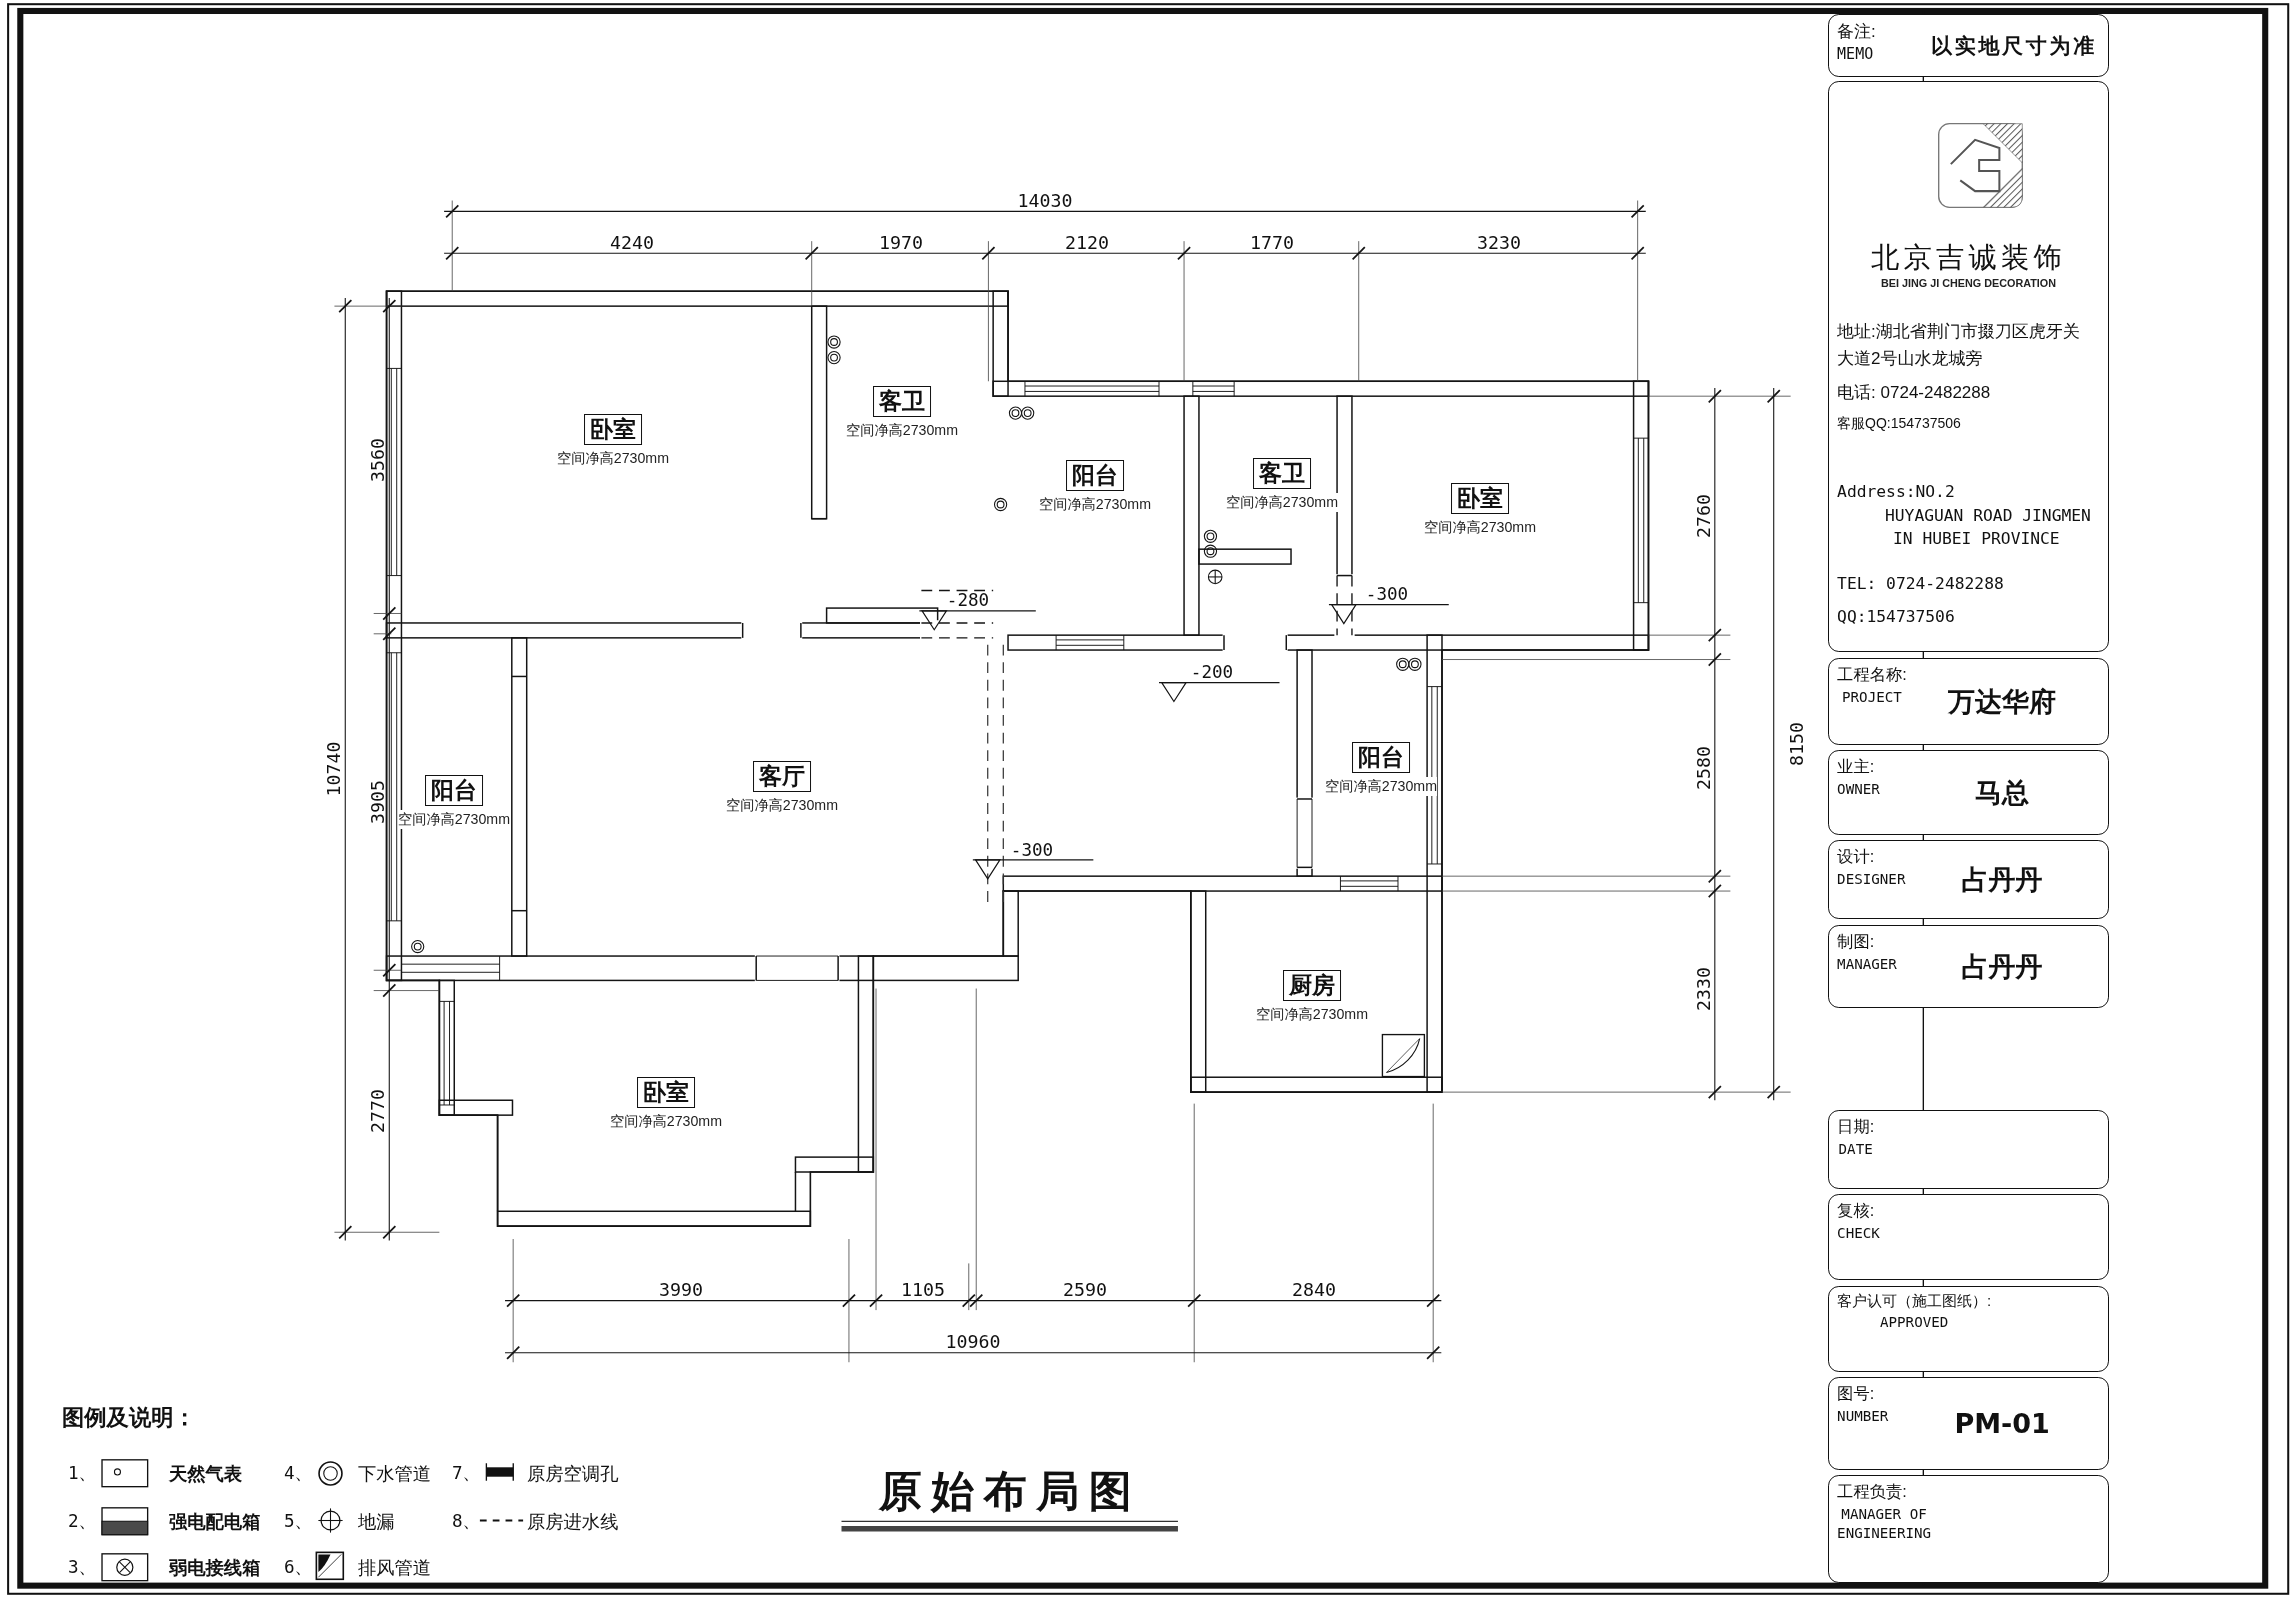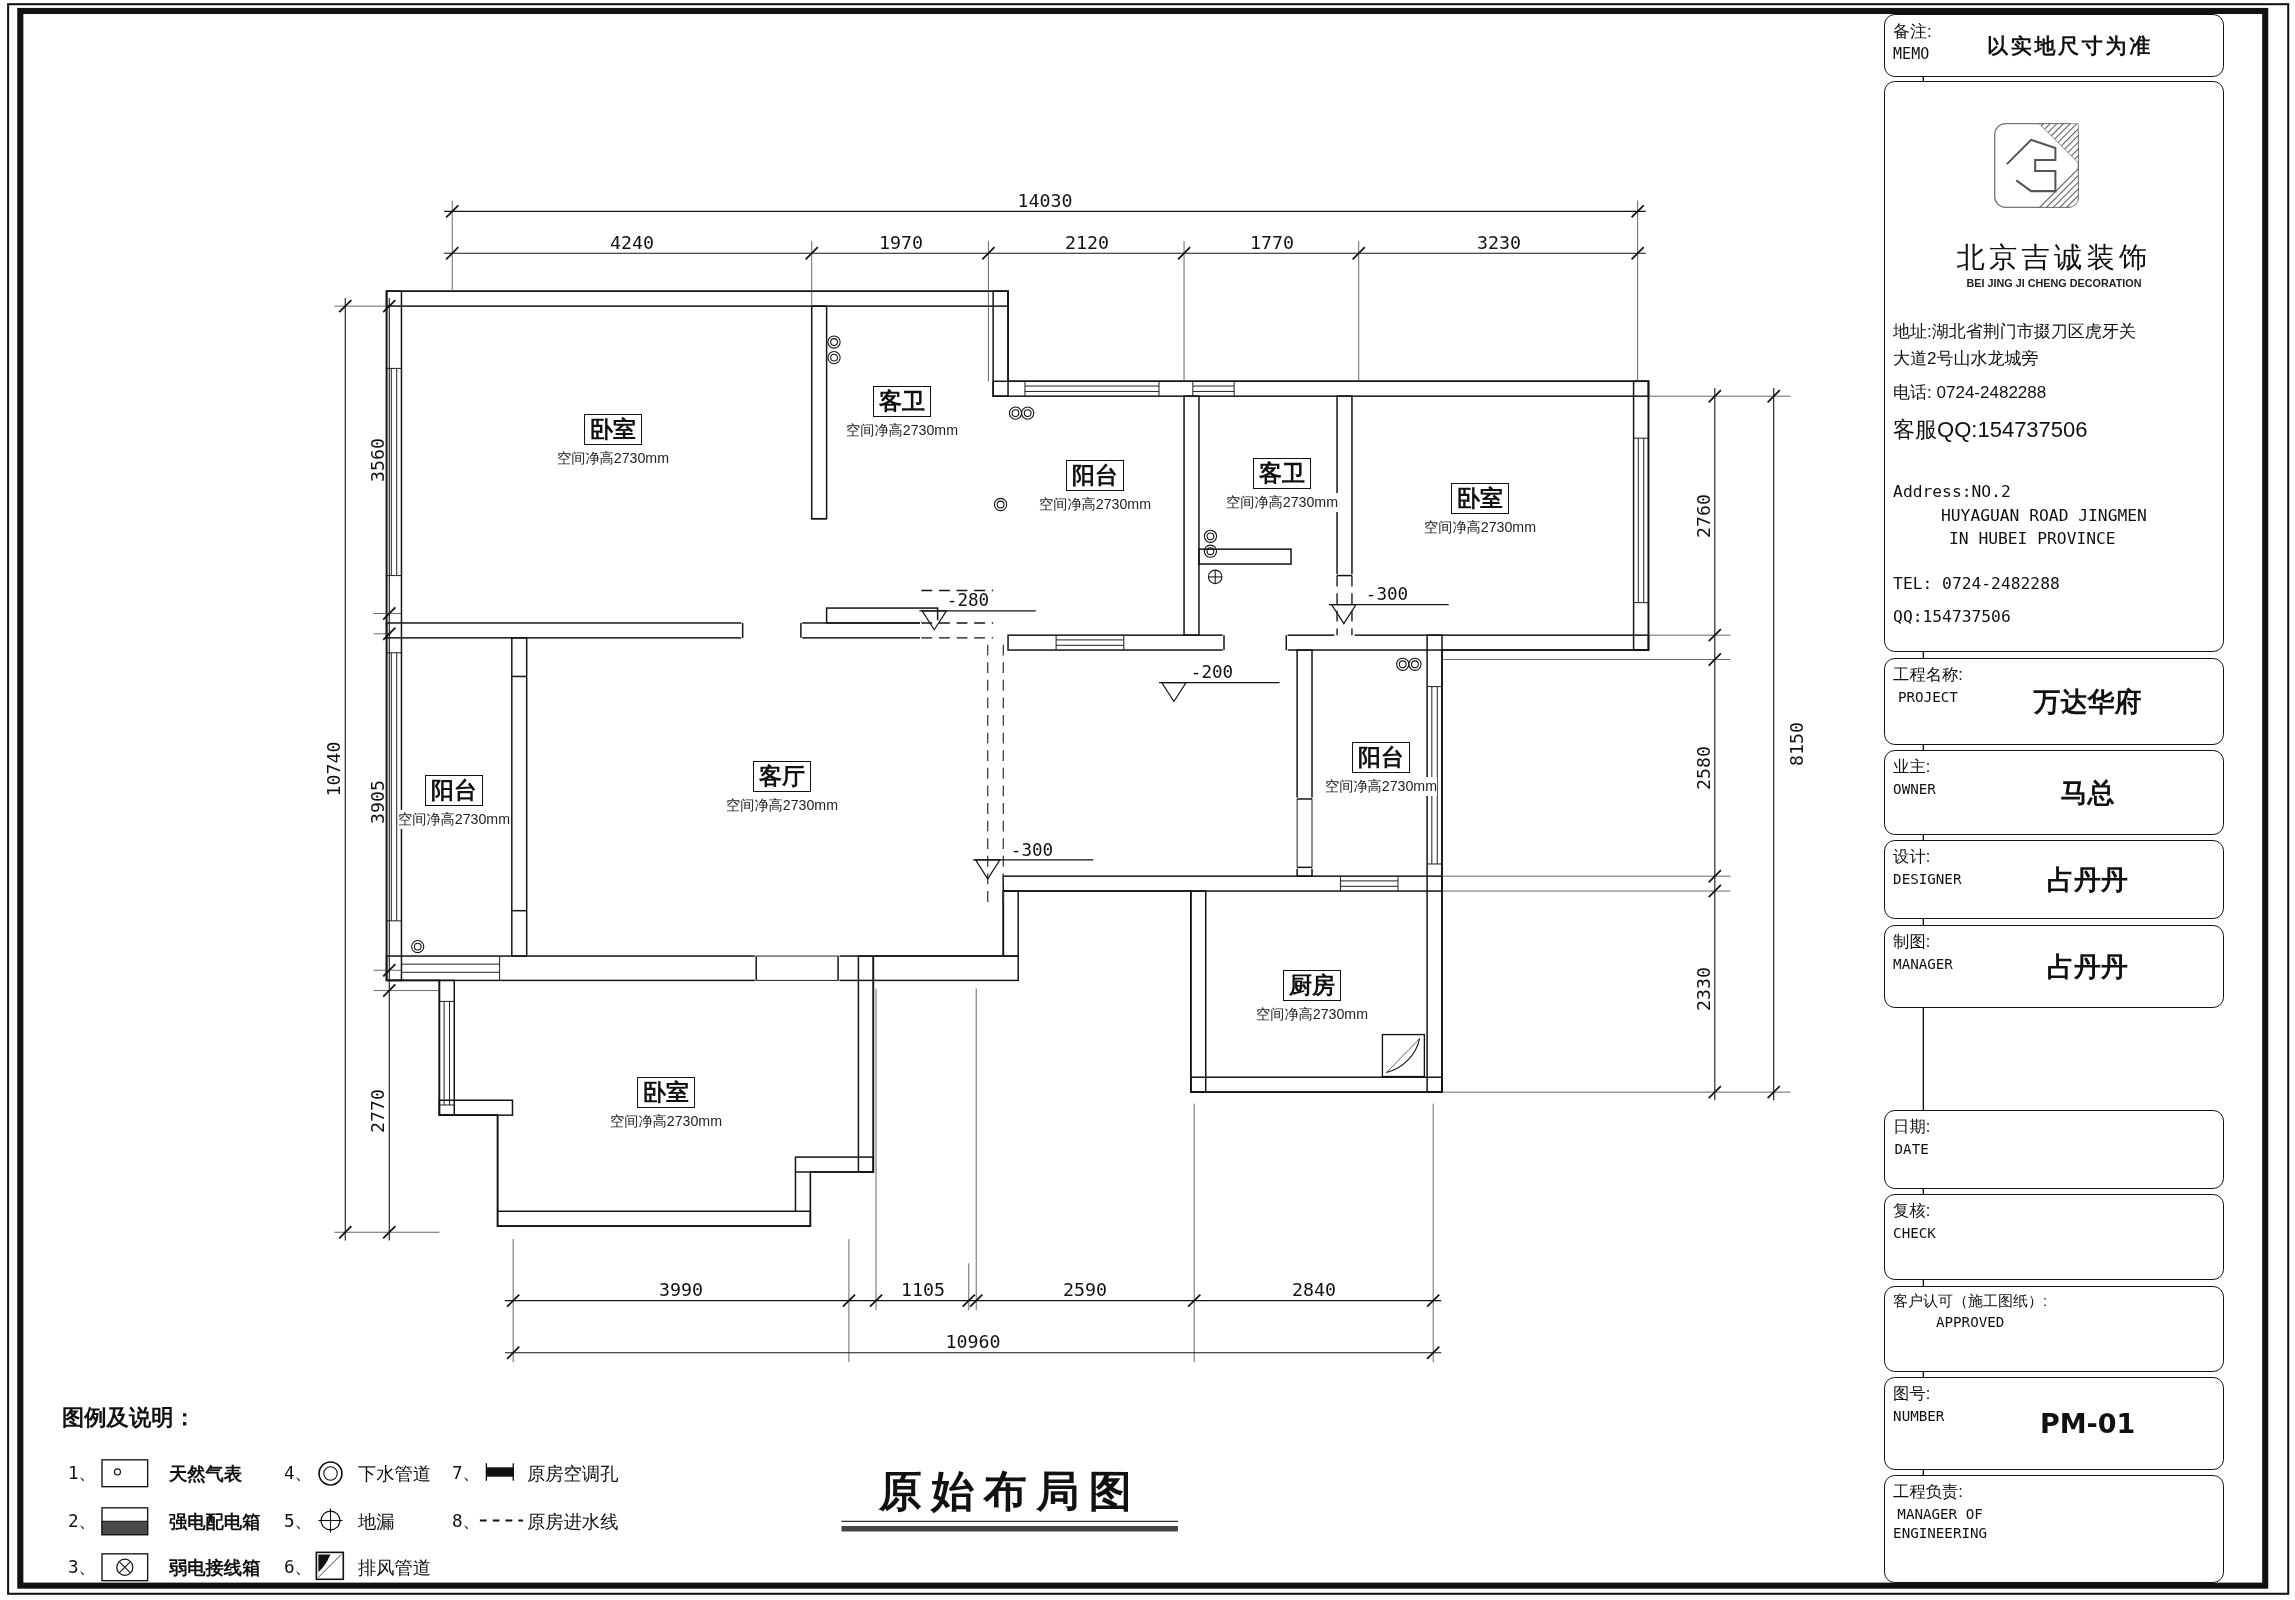--- a/index.html
+++ b/index.html
@@ -22,21 +22,21 @@
   
   .lg-title{position:absolute;font-size:22.3px;font-weight:bold;}
   .lg-num{position:absolute;font-size:17.6px;font-family:"DejaVu Sans Mono",monospace;}
   .lg-label{position:absolute;font-size:18.3px;white-space:nowrap;}
   .lg-label.b{font-weight:bold;}
   .lg-sym{position:absolute;}
   
   .dtitle{position:absolute;font-size:43px;font-weight:bold;letter-spacing:9.5px;
           transform:translateX(-50%);white-space:nowrap;}
   
-  .tbbox{position:absolute;left:1884px;width:340px;border:1.4px solid #111;border-radius:10.8px;
+  .tbbox{position:absolute;left:1828px;width:281px;border:1.4px solid #111;border-radius:10.8px;
          background:#fff;box-sizing:border-box;}
   .tlab{position:absolute;left:8.1px;top:5.4px;font-size:16.3px;white-space:nowrap;}
   .tlab .en{display:block;font-family:"DejaVu Sans Mono",monospace;font-size:14.2px;margin-top:2.7px;text-align:center;}
   .tval{position:absolute;left:74px;right:6.8px;top:0;bottom:0;display:flex;
         align-items:center;justify-content:center;font-size:27px;font-weight:bold;white-space:nowrap;}
   .co{position:absolute;white-space:nowrap;}
 </style>
 </head>
 <body>
 
@@ -438,21 +438,21 @@
     <rect x="4" y="4" width="124" height="124" rx="16" fill="none" stroke="#777" stroke-width="2"></rect>
     <path d="M70,4 L128,4 L128,62 Z" fill="url(#hatch)" stroke="#666" stroke-width="1"></path>
     <path d="M128,70 L128,112 Q128,128 112,128 L70,128 Z" fill="url(#hatch)" stroke="#666" stroke-width="1"></path>
     <path d="M22,64 L58,28 L94,40 L94,58 L64,58 L64,74 L94,74 L94,104 L58,104 L36,88" fill="none" stroke="#555" stroke-width="3"></path>
   </svg>
   <div class="co" style="left:50%;top:157px;transform:translateX(-50%);font-size:28.4px;letter-spacing:4.1px;">北京吉诚装饰</div>
   <div class="co" style="left:50%;top:195px;transform:translateX(-50%);font-size:10.8px;font-weight:bold;color:#222;">BEI JING JI CHENG DECORATION</div>
   <div class="co" style="left:8.1px;top:238px;font-size:17px;">地址:湖北省荆门市掇刀区虎牙关</div>
   <div class="co" style="left:8.1px;top:265px;font-size:17px;">大道2号山水龙城旁</div>
   <div class="co" style="left:8.1px;top:299px;font-size:17px;">电话: 0724-2482288</div>
-  <div class="co" style="left:8.1px;top:333px;font-size:22px;">客服QQ:154737506</div>
+  <div class="co" style="left:8.1px;top:333px;font-size:14px;">客服QQ:154737506</div>
   <div class="co" style="left:8.1px;top:400px;font-size:16.3px;font-family:'DejaVu Sans Mono',monospace;">Address:NO.2</div>
   <div class="co" style="left:56px;top:424px;font-size:16.3px;font-family:'DejaVu Sans Mono',monospace;">HUYAGUAN ROAD JINGMEN</div>
   <div class="co" style="left:64px;top:447px;font-size:16.3px;font-family:'DejaVu Sans Mono',monospace;">IN HUBEI PROVINCE</div>
   <div class="co" style="left:8.1px;top:492px;font-size:16.3px;font-family:'DejaVu Sans Mono',monospace;">TEL: 0724-2482288</div>
   <div class="co" style="left:8.1px;top:525px;font-size:16.3px;font-family:'DejaVu Sans Mono',monospace;">QQ:154737506</div>
 </div>
 
 <div class="tbbox" style="top:658px;height:87px;">
   <div class="tlab"><span>工程名称:</span><span class="en">PROJECT</span></div>
   <div class="tval">万达华府</div>

